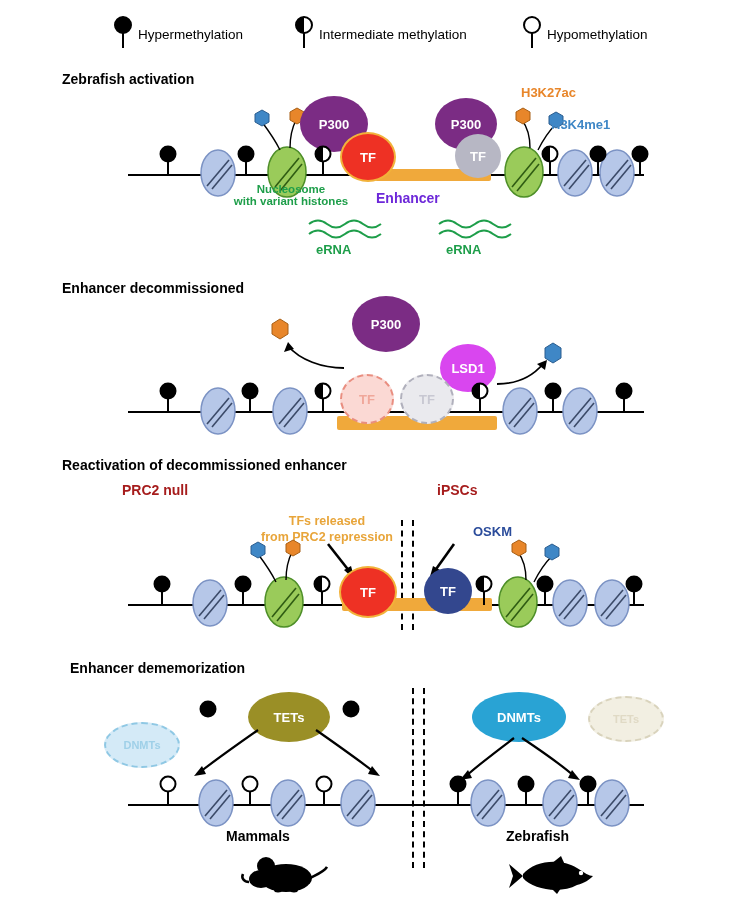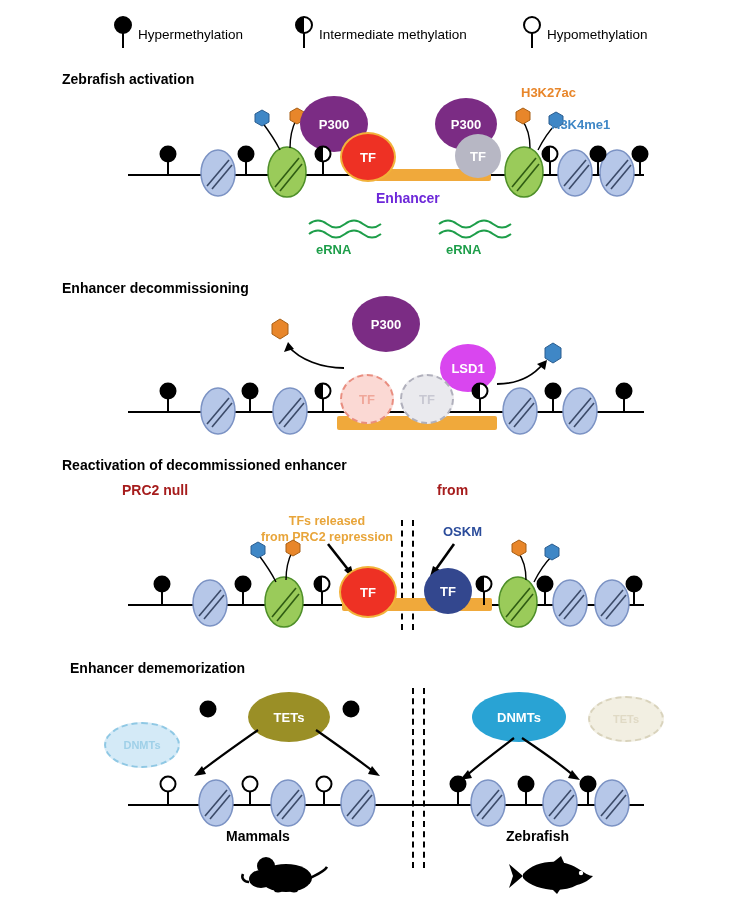--- a/index.html
+++ b/index.html
@@ -36,21 +36,21 @@
     color: #000;
     white-space: nowrap;
   }
   .green-txt { color: #1e9e4a; font-size: 11.5px; font-weight: bold; text-align: center; }
   .enhancer-txt { font-size: 14px; font-weight: bold; color:#6d28d9; }
   .erna-txt { color: #1e9e4a; font-size: 13px; font-weight: bold; }
   .h3k27ac-txt { color: #E8862A; font-size: 13px; font-weight: bold; }
   .h3k4me1-txt { color: #3F87C6; font-size: 13px; font-weight: bold; }
   .prc2-txt { color: #A61C1C; font-size: 14px; font-weight: bold; }
   .ipsc-txt { color: #A61C1C; font-size: 14px; font-weight: bold; }
-  .oskm-txt { color: #2B4C9B; font-size: 13px; font-weight: bold; }
+  .oskm-txt { color: #2B4C9B; font-size: 13px; font-weight: bold; margin-left: 30px; }
   .tfrel-txt { color: #E8A53A; font-size: 12.5px; font-weight: bold; text-align:center; line-height: 1.25; }
   .species-txt { font-size: 14px; font-weight: bold; color: #000; }
 
   
   .dna-line {
     background: #000;
     height: 2px;
   }
 
   
@@ -181,37 +181,41 @@
       <circle cx="10" cy="10" r="7.5" fill="#000" stroke="#000" stroke-width="2"></circle>
     </svg>
     <svg class="abs lolli" style="left:630px;top:54px;" width="20" height="32">
       <line x1="10" y1="31" x2="10" y2="16" stroke="#000" stroke-width="2"></line>
       <circle cx="10" cy="10" r="7.5" fill="#000" stroke="#000" stroke-width="2"></circle>
     </svg>
 
     <div class="abs h3k27ac-txt" style="left:521px;top:-5px;">H3K27ac</div>
     <div class="abs h3k4me1-txt" style="left:551px;top:27px;">H3K4me1</div>
 
+    <div class="abs green-txt" style="left:216px;top:93px;width:150px;">
+      <div>Nucleosome</div>
+      <div>with variant histones</div>
+    </div>
 
     <div class="abs enhancer-txt" style="left:376px;top:100px;">Enhancer</div>
 
     <svg class="abs" style="left:307px;top:126px;" width="78" height="24">
       <path d="M 2 8 q 9 -7 18 0 t 18 0 t 18 0 t 18 0" stroke="#1e9e4a" stroke-width="2" fill="none"></path>
       <path d="M 2 18 q 9 -7 18 0 t 18 0 t 18 0 t 18 0" stroke="#1e9e4a" stroke-width="2" fill="none"></path>
     </svg>
     <div class="abs erna-txt" style="left:316px;top:152px;">eRNA</div>
 
     <svg class="abs" style="left:437px;top:126px;" width="78" height="24">
       <path d="M 2 8 q 9 -7 18 0 t 18 0 t 18 0 t 18 0" stroke="#1e9e4a" stroke-width="2" fill="none"></path>
       <path d="M 2 18 q 9 -7 18 0 t 18 0 t 18 0 t 18 0" stroke="#1e9e4a" stroke-width="2" fill="none"></path>
     </svg>
     <div class="abs erna-txt" style="left:446px;top:152px;">eRNA</div>
   </div>
 
-  <div class="abs section-title" style="left:62px;top:280px;">Enhancer decommissioning</div>
+  <div class="abs section-title" style="left:62px;top:280px;">Enhancer decommissioned</div>
 
   <div class="abs" style="left:0;top:296px;width:740px;height:140px;">
 
     <div class="abs dna-line" style="left:128px;top:115px;width:516px;"></div>
 
     <div class="enh-bar" style="left:337px;top:120px;width:160px;height:14px;"></div>
 
     <div class="blob" style="left:352px;top:0px;width:68px;height:56px;background:#7B2C84;">
       <span>P300</span>
     </div>
@@ -290,21 +294,21 @@
       <line x1="10" y1="31" x2="10" y2="16" stroke="#000" stroke-width="2"></line>
       <circle cx="10" cy="10" r="7.5" fill="#000" stroke="#000" stroke-width="2"></circle>
     </svg>
   </div>
 
   <div class="abs section-title" style="left:62px;top:457px;">Reactivation of decommissioned enhancer</div>
 
   <div class="abs" style="left:0;top:472px;width:740px;height:175px;">
 
     <div class="abs prc2-txt" style="left:122px;top:10px;">PRC2 null</div>
-    <div class="abs ipsc-txt" style="left:437px;top:10px;">from</div>
+    <div class="abs ipsc-txt" style="left:437px;top:10px;">iPSCs</div>
 
     <div class="abs tfrel-txt" style="left:252px;top:42px;width:150px;">
       <div>TFs released</div>
       <div>from PRC2 repression</div>
     </div>
     <div class="abs oskm-txt" style="left:443px;top:52px;">OSKM</div>
 
     <svg class="abs" style="left:322px;top:68px;" width="40" height="42">
       <path d="M 6 4 L 28 32" stroke="#000" stroke-width="2.6" fill="none"></path>
       <polygon points="33,40 22,30 29,26" fill="#000"></polygon>

